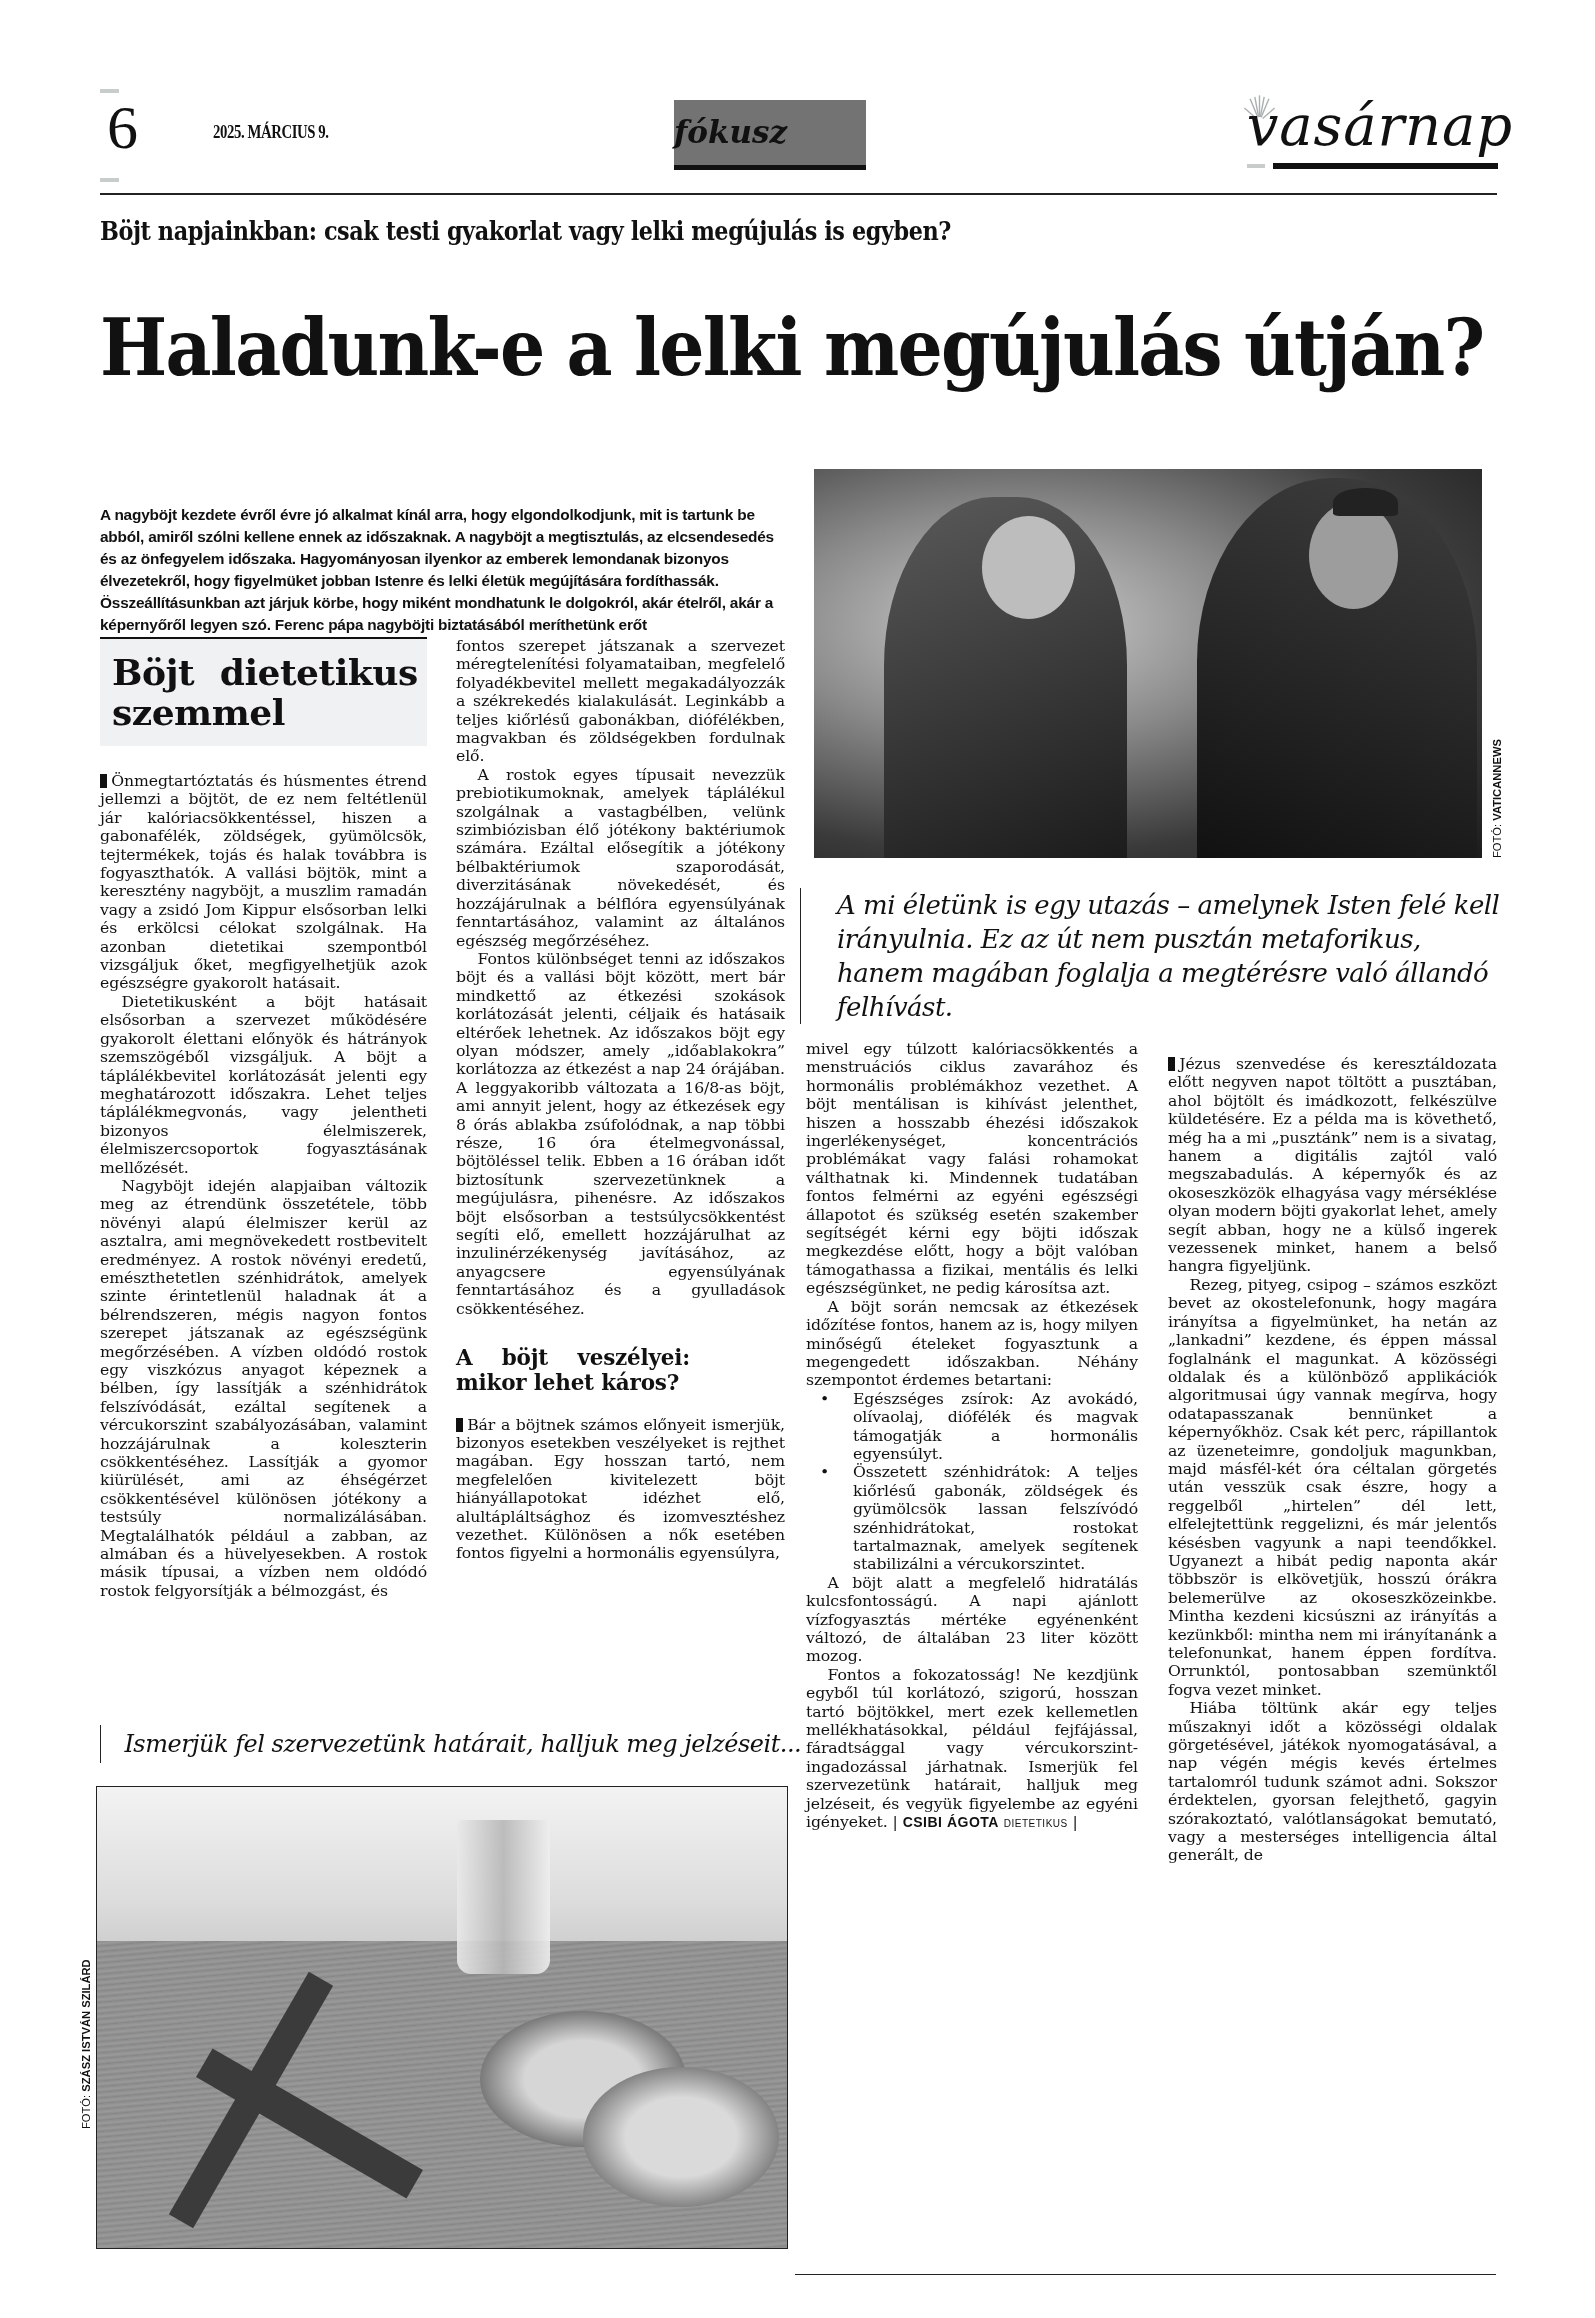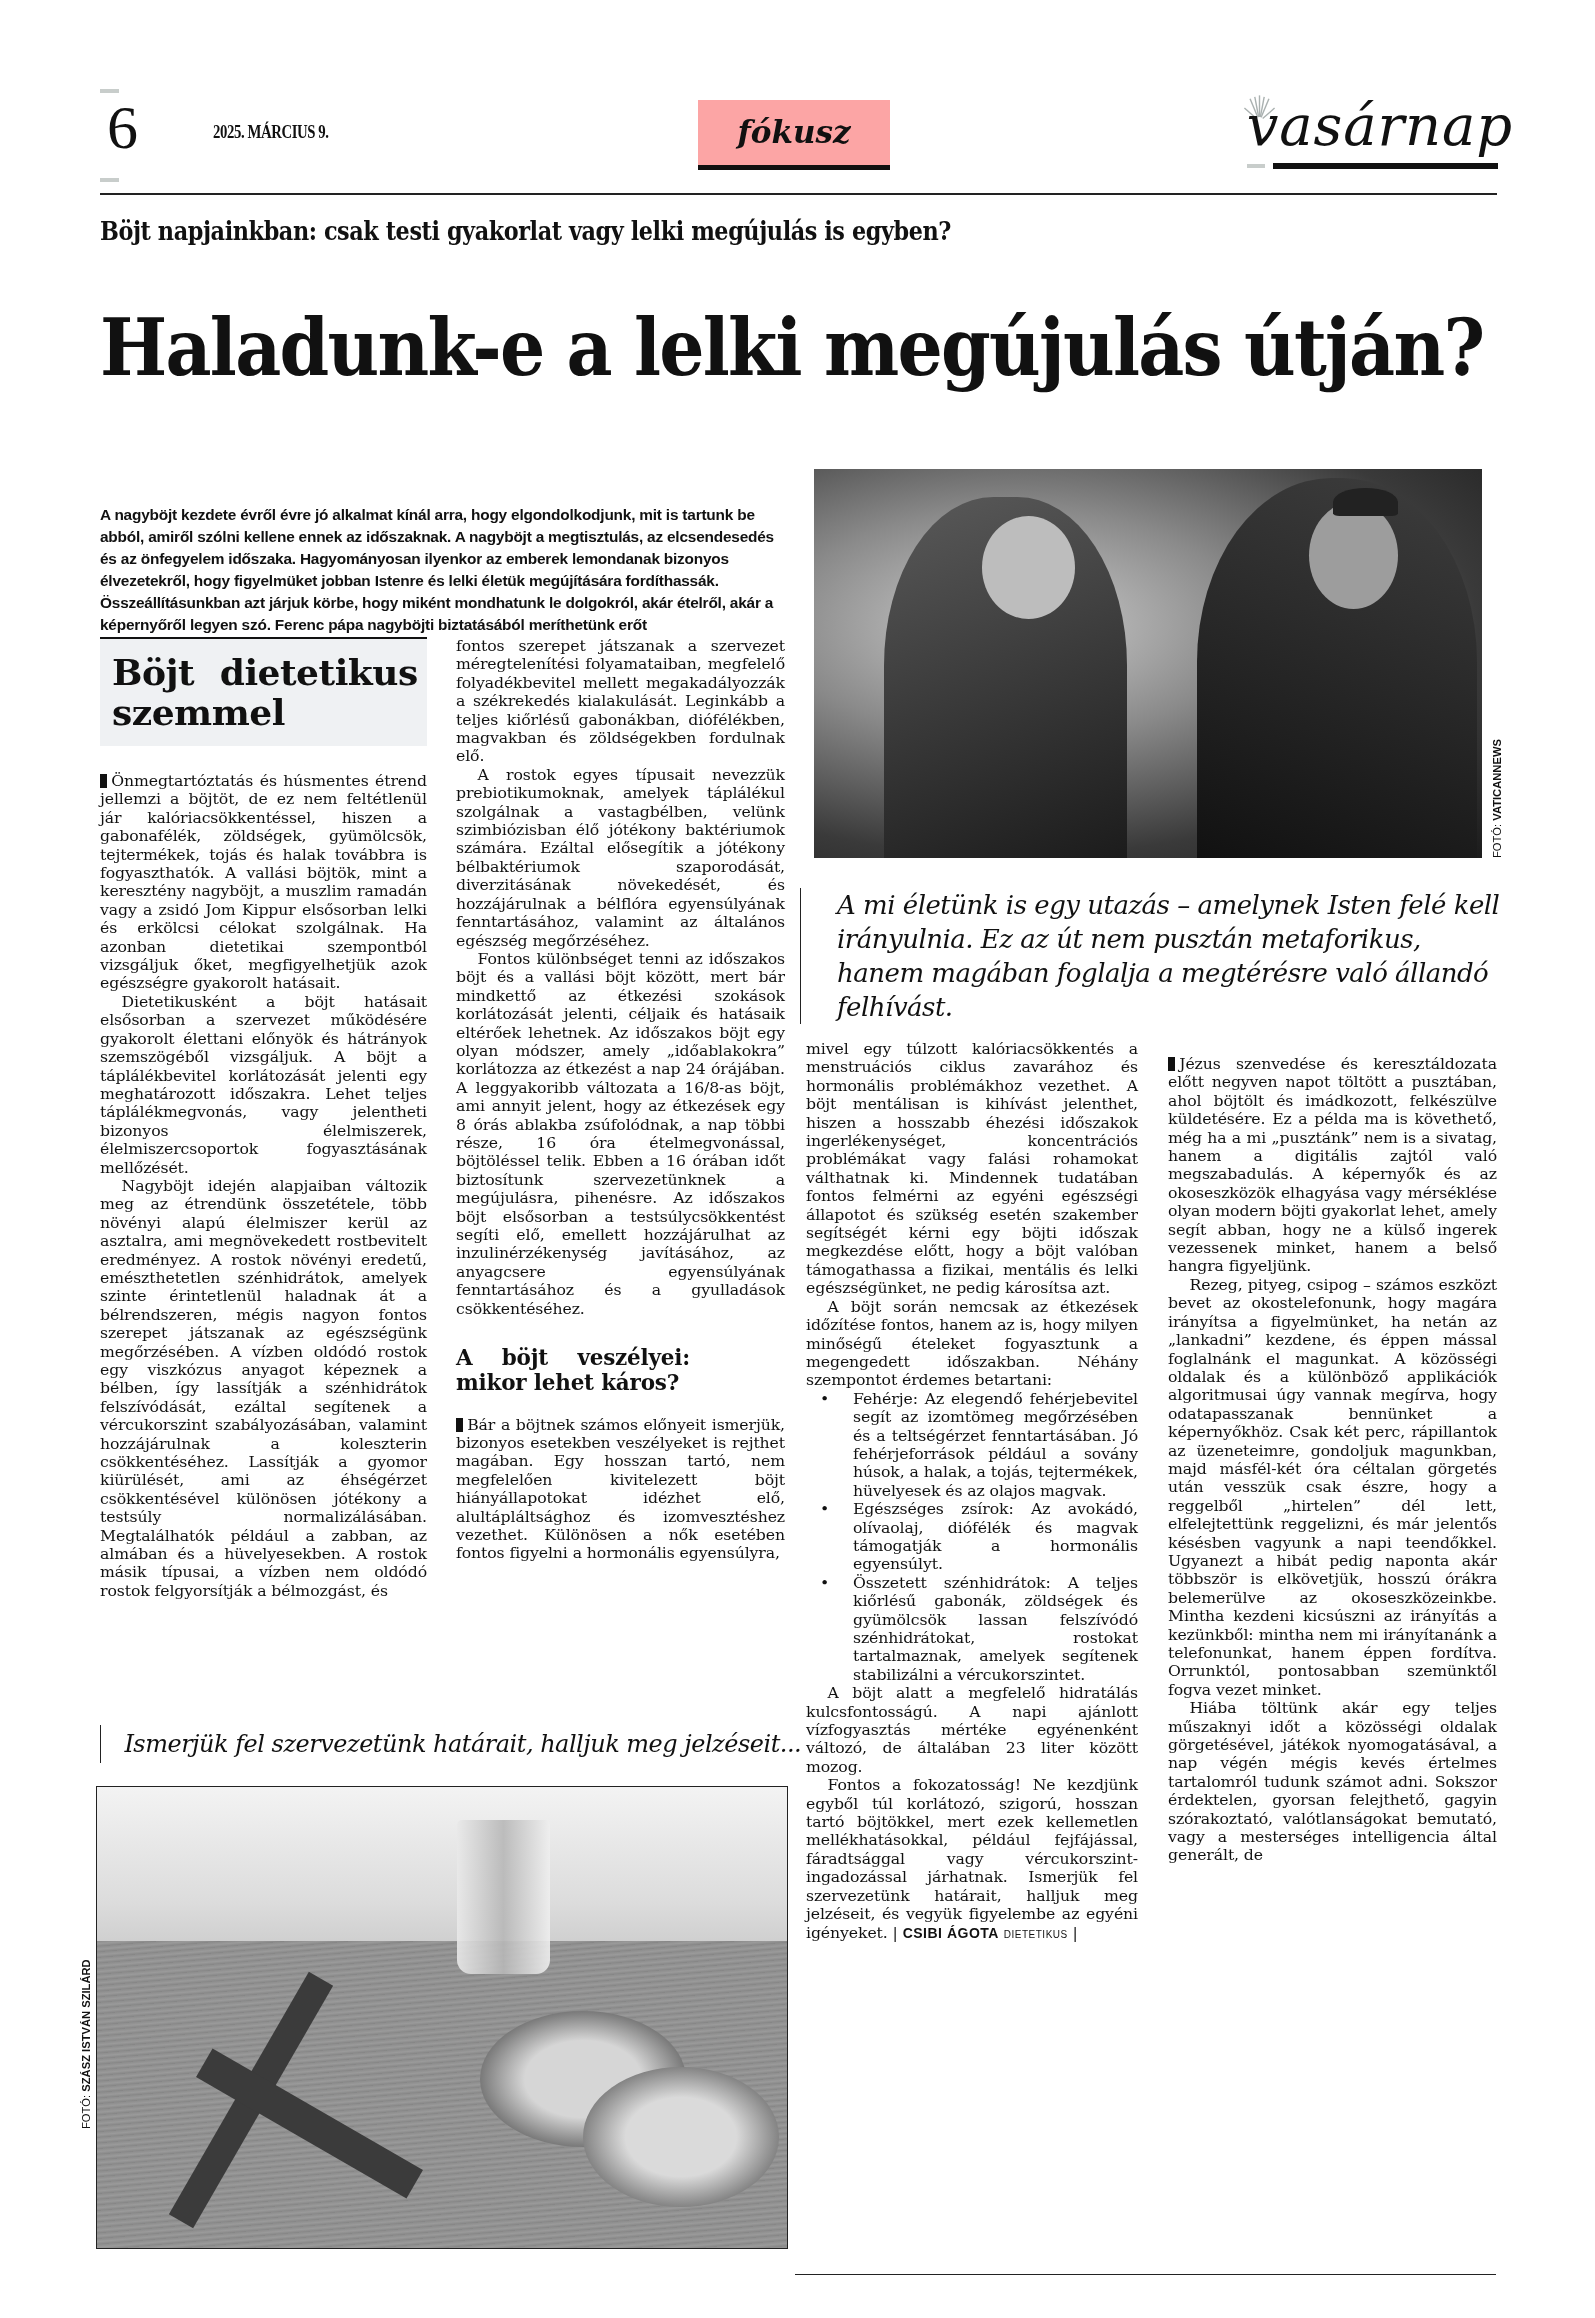--- a/index.html
+++ b/index.html
@@ -1,21 +1,21 @@
 <!DOCTYPE html>
 <html style="font-size:7.5px"><head>
 <meta charset="utf-8">
 <style>
   html,body{margin:0;padding:0;background:#fff;}
   body{width:1595px;height:2319px;position:relative;overflow:hidden;font-family:"DejaVu Serif",serif;color:#111;}
   
   .pgnum-bar{position:absolute;left:100px;width:18.7px;height:3.7px;background:#c8cdcb;}
   .pgnum{position:absolute;left:107px;top:96px;font-family:"Liberation Serif",serif;font-size:62px;font-weight:300;line-height:1;}
   .date{position:absolute;left:213px;top:122px;font-family:"Liberation Serif",serif;font-size:18px;font-weight:bold;letter-spacing:-0.5px;transform:scaleX(.82);transform-origin:left;}
-  .section-box{position:absolute;left:698px;top:100px;width:192px;height:70px;background:#fca5a5;border-bottom:5.6px solid #111;box-sizing:border-box;text-align:center;}
+  .section-box{position:absolute;left:674px;top:100px;width:192px;height:70px;background:#737373;border-bottom:5.6px solid #111;box-sizing:border-box;text-align:left;}
   .section-box span{display:inline-block;margin-top:14px;font-family:"DejaVu Serif",serif;font-style:italic;font-weight:bold;font-size:31px;}
   .logo{position:absolute;left:1243px;top:93px;width:262px;height:79px;}
   .logo-text{position:absolute;left:3.7px;top:0;font-family:"DejaVu Serif",serif;font-style:italic;font-size:56px;letter-spacing:0.9px;}
   .logo-sun{position:absolute;left:0;top:0;width:33px;height:33px;}
   .logo-bar-gray{position:absolute;left:3.7px;top:71px;width:18.7px;height:4.2px;background:#c8cdcb;}
   .logo-bar{position:absolute;left:30px;top:70px;width:225px;height:5.6px;background:#111;}
   .rule-top{position:absolute;left:100px;top:193px;width:1397px;height:2.3px;background:#222;}
   .kicker{position:absolute;left:100px;top:216px;font-family:"DejaVu Serif",serif;font-weight:bold;font-size:26px;letter-spacing:-0.5px;transform:scaleX(.86);transform-origin:left;white-space:nowrap;}
   .headline{position:absolute;left:100px;top:308px;font-family:"DejaVu Serif",serif;font-weight:bold;font-size:79px;letter-spacing:-1.9px;white-space:nowrap;transform:scaleX(.9);transform-origin:left;line-height:1;}
   .lead{position:absolute;left:100px;top:472px;width:678px;font-family:Liberation Sans, sans-serif;font-weight:bold;font-size:15.4px;line-height:22px;letter-spacing:-0.2px;text-align:left;margin-top:32px;}
@@ -114,21 +114,20 @@
   <p>A rostok egyes típusait nevezzük prebiotikumoknak, amelyek táplálékul szolgálnak a vastagbélben, velünk szimbiózisban élő jótékony baktériumok számára. Ezáltal elősegítik a jótékony bélbaktériumok szaporodását, diverzitásának növekedését, és hozzájárulnak a bélflóra egyensúlyának fenntartásához, valamint az általános egészség megőrzéséhez.</p>
   <p>Fontos különbséget tenni az időszakos böjt és a vallási böjt között, mert bár mindkettő az étkezési szokások korlátozását jelenti, céljaik és hatásaik eltérőek lehetnek. Az időszakos böjt egy olyan módszer, amely „időablakokra” korlátozza az étkezést a nap 24 órájában. A leggyakoribb változata a 16/8-as böjt, ami annyit jelent, hogy az étkezések egy 8 órás ablakba zsúfolódnak, a nap többi része, 16 óra ételmegvonással, böjtöléssel telik. Ebben a 16 órában időt biztosítunk szervezetünknek a megújulásra, pihenésre. Az időszakos böjt elsősorban a testsúlycsökkentést segíti elő, emellett hozzájárulhat az inzulinérzékenység javításához, az anyagcsere egyensúlyának fenntartásához és a gyulladások csökkentéséhez.</p>
   <div class="subhead" style="margin:27px 0 20.6px;width:234px;">A böjt veszélyei: mikor lehet káros?</div>
   <p class="first"><span class="sq"></span><span>Bár a böjtnek számos előnyeit ismerjük, bizonyos esetekben veszélyeket is rejthet magában. Egy hosszan tartó, nem megfelelően kivitelezett böjt hiányállapotokat idézhet elő, alultápláltsághoz és izomvesztéshez vezethet. Különösen a nők esetében fontos figyelni a hormonális egyensúlyra,</span></p>
 </div>
 
 <div class="col" style="left:806px;top:1040px;width:332px;">
   <p class="first">mivel egy túlzott kalóriacsökkentés a menstruációs ciklus zavarához és hormonális problémákhoz vezethet. A böjt mentálisan is kihívást jelenthet, hiszen a hosszabb éhezési időszakok ingerlékenységet, koncentrációs problémákat vagy falási rohamokat válthatnak ki. Mindennek tudatában fontos felmérni az egyéni egészségi állapotot és szükség esetén szakember segítségét kérni egy böjti időszak megkezdése előtt, hogy a böjt valóban támogathassa a fizikai, mentális és lelki egészségünket, ne pedig károsítsa azt.</p>
   <p>A böjt során nemcsak az étkezések időzítése fontos, hanem az is, hogy milyen minőségű ételeket fogyasztunk a megengedett időszakban. Néhány szempontot érdemes betartani:</p>
   <ul class="bul">
-    <li>Fehérje: Az elegendő fehérjebevitel segít az izomtömeg megőrzésében és a teltségérzet fenntartásában. Jó fehérjeforrások például a sovány húsok, a halak, a tojás, tejtermékek, hüvelyesek és az olajos magvak.</li>
     <li>Egészséges zsírok: Az avokádó, olívaolaj, diófélék és magvak támogatják a hormonális egyensúlyt.</li>
     <li>Összetett szénhidrátok: A teljes kiőrlésű gabonák, zöldségek és gyümölcsök lassan felszívódó szénhidrátokat, rostokat tartalmaznak, amelyek segítenek stabilizálni a vércukorszintet.</li>
   </ul>
   <p>A böjt alatt a megfelelő hidratálás kulcsfontosságú. A napi ajánlott vízfogyasztás mértéke egyénenként változó, de általában 23 liter között mozog.</p>
   <p><span>Fontos a fokozatosság! Ne kezdjünk egyből túl korlátozó, szigorú, hosszan tartó böjtökkel, mert ezek kellemetlen mellékhatásokkal, például fejfájással, fáradtsággal vagy vércukorszint-ingadozással járhatnak. Ismerjük fel szervezetünk határait, halljuk meg jelzéseit, és vegyük figyelembe az egyéni igényeket.</span> <span class="byline">| <b>CSIBI ÁGOTA</b> <span class="role">DIETETIKUS</span> |</span></p>
 </div>
 <div class="rule-bottom" style="left:795px;width:365px;"></div>
 
 <div class="col" style="left:1168px;top:1055px;width:329px;">
   <p class="first"><span class="sq"></span><span>Jézus szenvedése és kereszt­áldozata előtt negyven napot töltött a pusztában, ahol böjtölt és imádkozott, felkészülve küldetésére. Ez a példa ma is követhető, még ha a mi „pusztánk” nem is a sivatag, hanem a digitális zajtól való megszabadulás. A képernyők és az okoseszközök elhagyása vagy mérséklése olyan modern böjti gyakorlat lehet, amely segít abban, hogy ne a külső ingerek vezessenek minket, hanem a belső hangra figyeljünk.</span></p>

